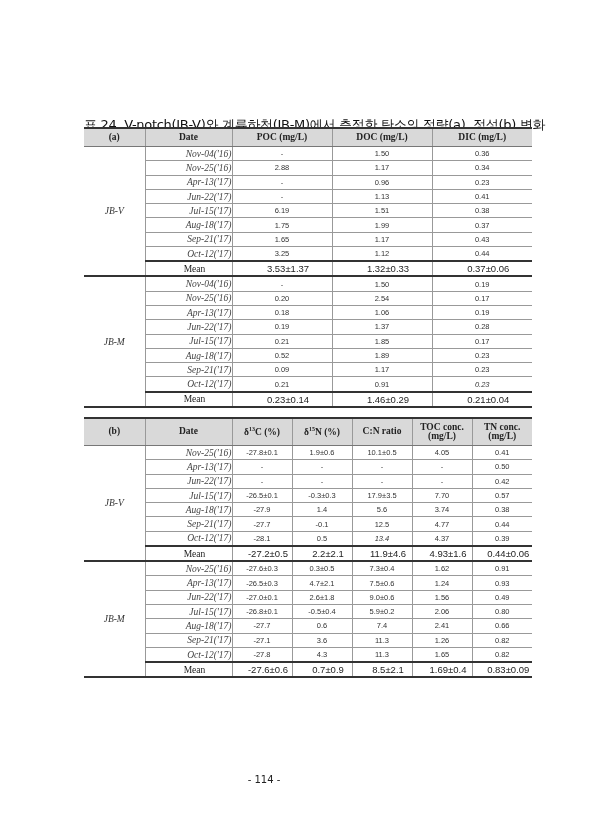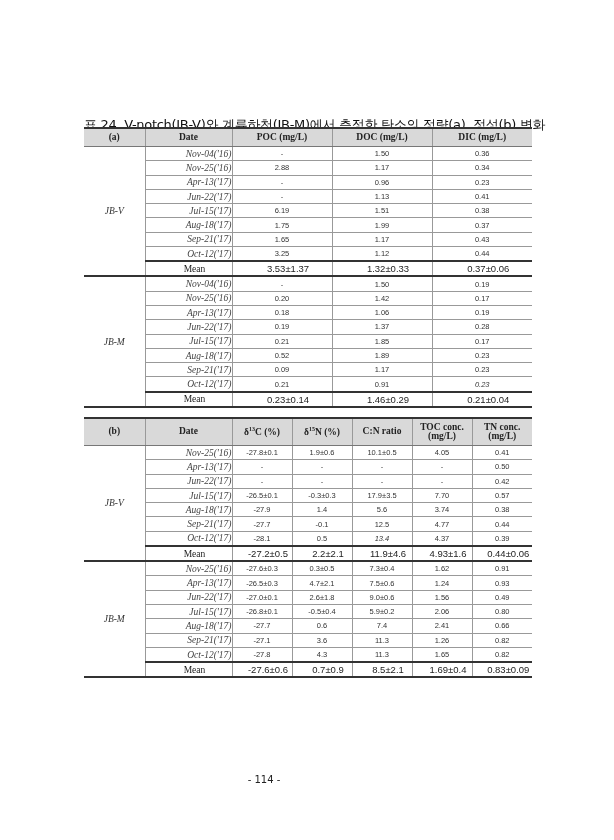--- a/index.html
+++ b/index.html
@@ -102,21 +102,21 @@
       <tr>
         <td class="site group-end-site" rowspan="9" style="border-bottom: 2px solid rgb(51, 51, 51);">JB-M</td>
         <td class="date">Nov-04('16)</td>
         <td>-</td>
         <td>1.50</td>
         <td>0.19</td>
       </tr>
       <tr>
         <td class="date">Nov-25('16)</td>
         <td>0.20</td>
-        <td>1.42</td>
+        <td>2.54</td>
         <td>0.17</td>
       </tr>
       <tr>
         <td class="date">Apr-13('17)</td>
         <td>0.18</td>
         <td>1.06</td>
         <td>0.19</td>
       </tr>
       <tr>
         <td class="date">Jun-22('17)</td>

